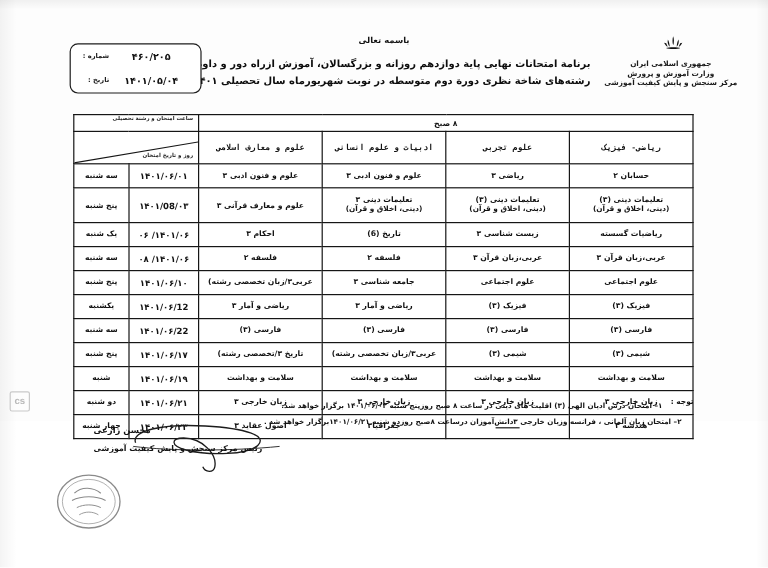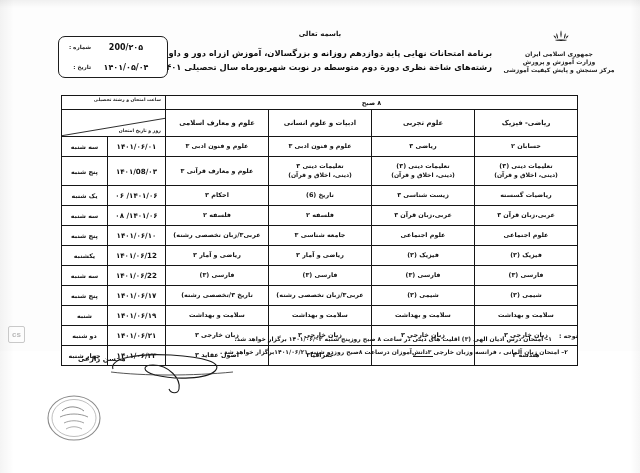--- a/index.html
+++ b/index.html
@@ -202,20 +202,21 @@
     font-size: 4.6px;
     font-weight: 600;
     color: #1b1b1b;
     white-space: nowrap;
   }
 
   th.colhead {
     height: 26px;
     font-size: 6.8px;
     font-weight: 700;
+    font-family: Liberation Mono, monospace;
   }
 
   td.day-cell {
     height: 19px;
     font-size: 6.3px;
     font-weight: 600;
   }
   td.date-cell {
     height: 19px;
     font-size: 7.1px;
@@ -366,21 +367,21 @@
   <div class="basmala">باسمه تعالی</div>
 
   <div class="doc-title">
     <div class="l1">برنامة امتحانات نهایی  پایة دوازدهم روزانه و بزرگسالان، آموزش ازراه دور و داوطلبان آزاد</div>
     <div class="l2">رشته‌های شاخة نظری دورة دوم متوسطه در نوبت شهریورماه سال تحصیلی ۱۴۰۱– ۱۴۰۰</div>
   </div>
 
   <div class="numbox">
     <div class="row">
       <span class="lbl">شماره :</span>
-      <span class="val">200/۲۰۵</span>
+      <span class="val">۴۶۰/۲۰۵</span>
     </div>
     <div class="row">
       <span class="lbl">تاریخ :</span>
       <span class="val">۱۴۰۱/۰۵/۰۴</span>
     </div>
   </div>
 
   <div class="tbl-wrap">
     <table class="sched">
       <colgroup>
@@ -513,20 +514,21 @@
     <div class="note-line n1">۱– امتحان درس ادیان الهی (۳)  اقلیت های دینی در ساعت  ۸ صبح        روزپنج شنبه  ۱۴۰۱/۰۶/۰۳ برگزار خواهد شد.</div>
     <div class="note-line n2">۲– امتحان زبان آلمانی ، فرانسه وزبان خارجی ۳دانش‌آموزان درساعت ۸صبح روزدو شنبه  ۱۴۰۱/۰۶/۲۱برگزار خواهد شد .</div>
   </div>
 
   <div class="sig">
     <svg class="sig-scribble" viewBox="0 0 165 46" aria-hidden="true">
       <path d="M30 20 C26 10, 52 4, 88 6 C122 8, 140 14, 132 22 C124 30, 92 31, 72 26 C58 22, 60 16, 70 16 C86 16, 98 30, 96 40 C95 45, 88 45, 86 40" fill="none" stroke="#1b1b1b" stroke-width="1.1"></path>
       <path d="M28 23 C60 27, 110 27, 150 23" fill="none" stroke="#2a2a2a" stroke-width="0.8"></path>
     </svg>
     <div class="name">محسن زارعی</div>
+    <div class="role">رئیس مرکز سنجش و پایش کیفیت آموزشی</div>
   </div>
 
   <div class="stamp">
     <svg viewBox="0 0 60 50" aria-hidden="true">
       <ellipse cx="30" cy="25" rx="26" ry="22" fill="none" stroke="#2b2b2b" stroke-width="1.1"></ellipse>
       <ellipse cx="30" cy="25" rx="22" ry="18.5" fill="none" stroke="#3a3a3a" stroke-width="0.6"></ellipse>
       <path d="M18 18 C24 12, 34 13, 40 18" fill="none" stroke="#2b2b2b" stroke-width="1"></path>
       <path d="M16 24 C24 20, 36 20, 44 24" fill="none" stroke="#2b2b2b" stroke-width="0.9"></path>
       <path d="M20 30 C26 27, 34 27, 40 30" fill="none" stroke="#2b2b2b" stroke-width="0.8"></path>
       <path d="M22 36 C27 33, 33 33, 38 36" fill="none" stroke="#2b2b2b" stroke-width="0.7"></path>

